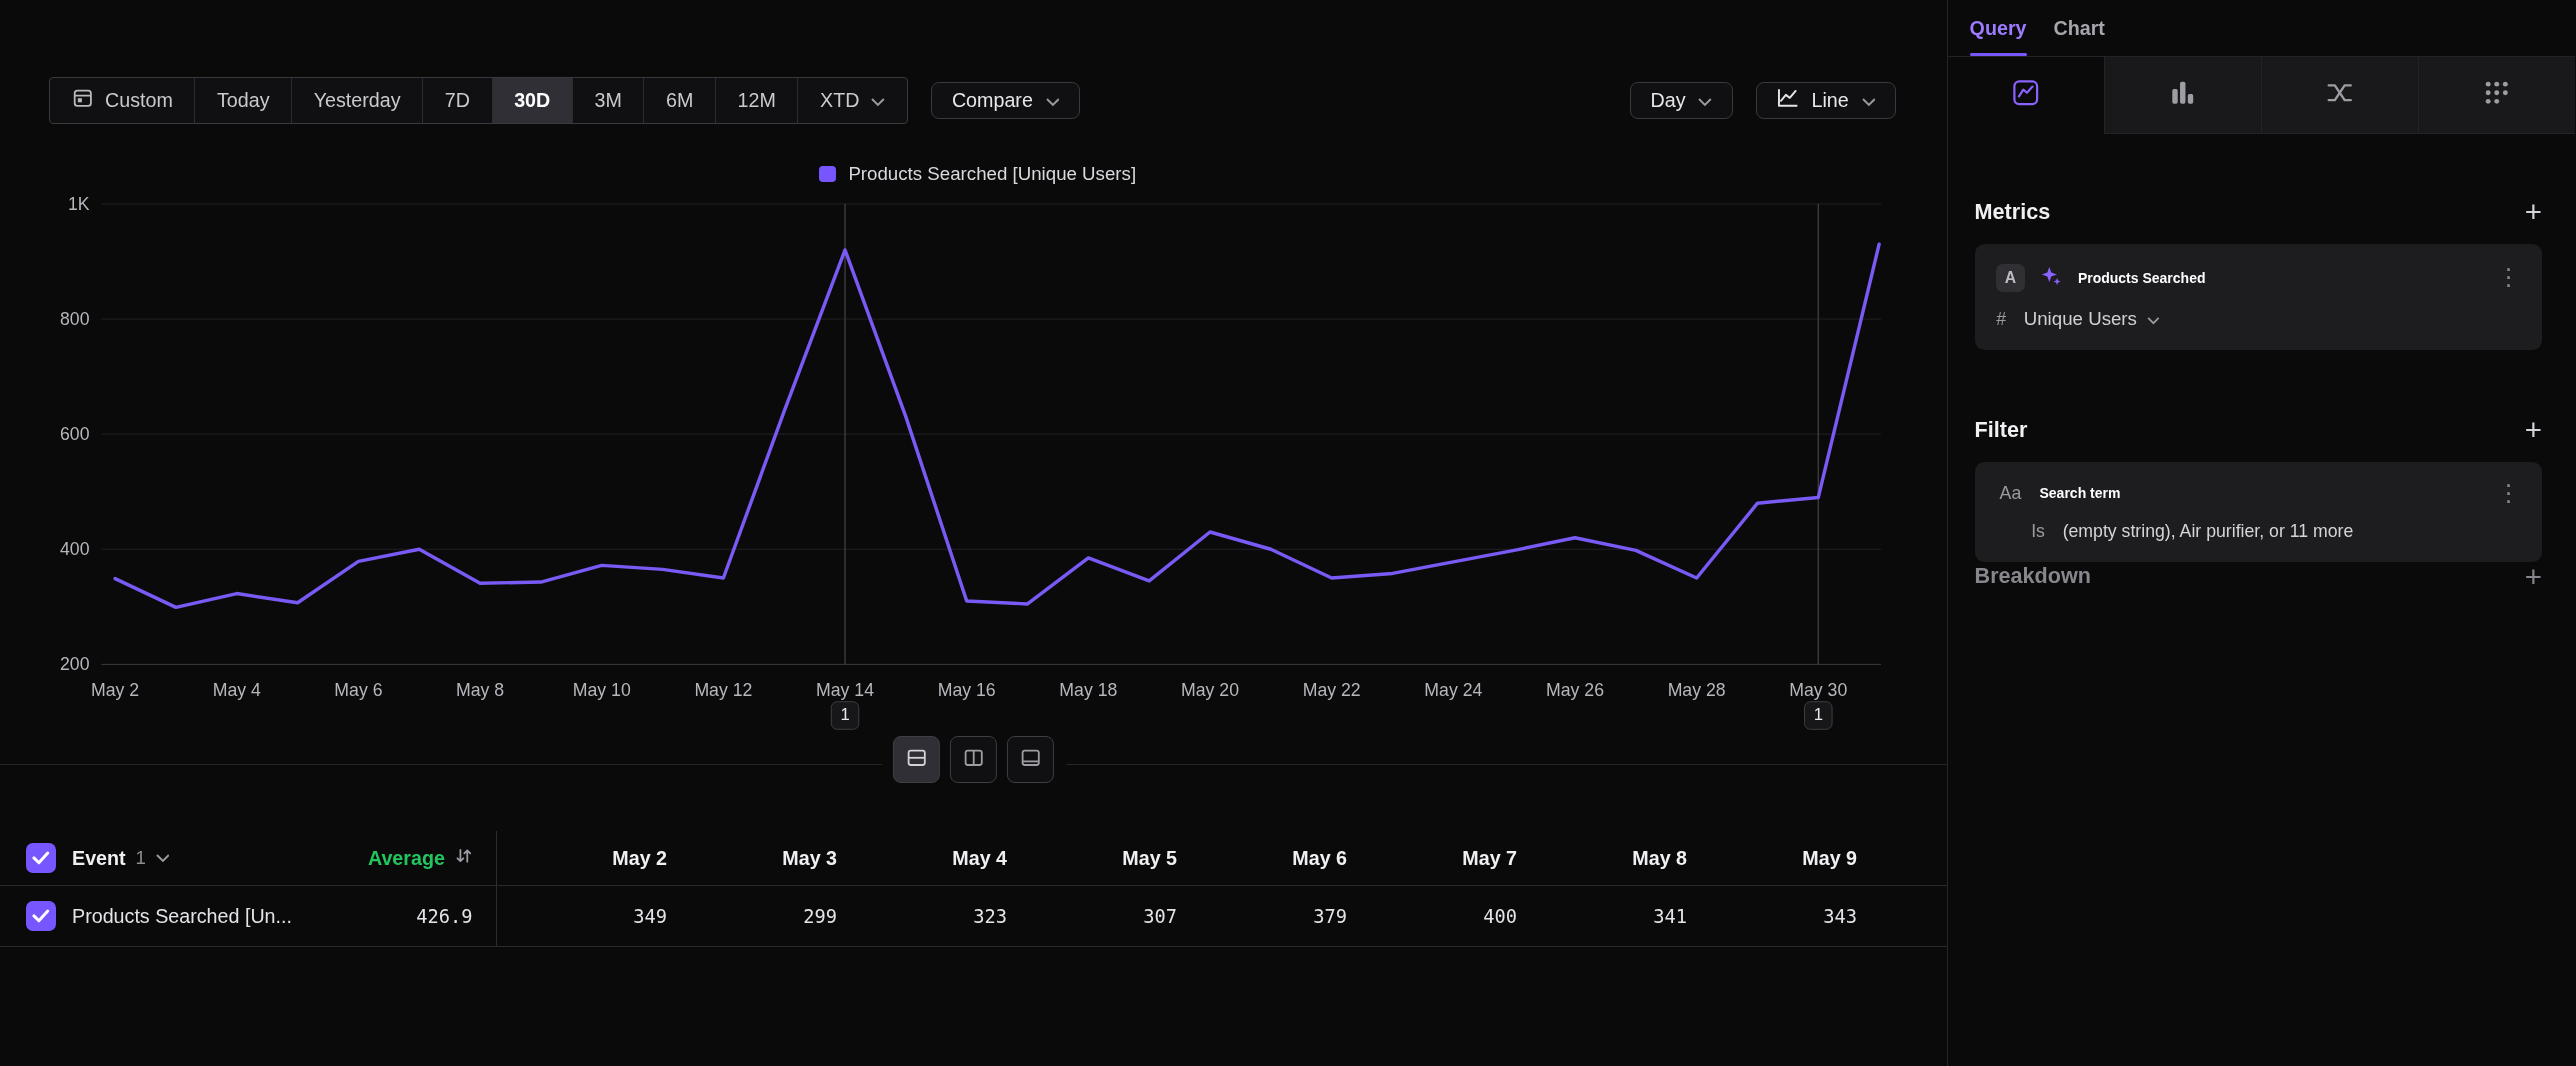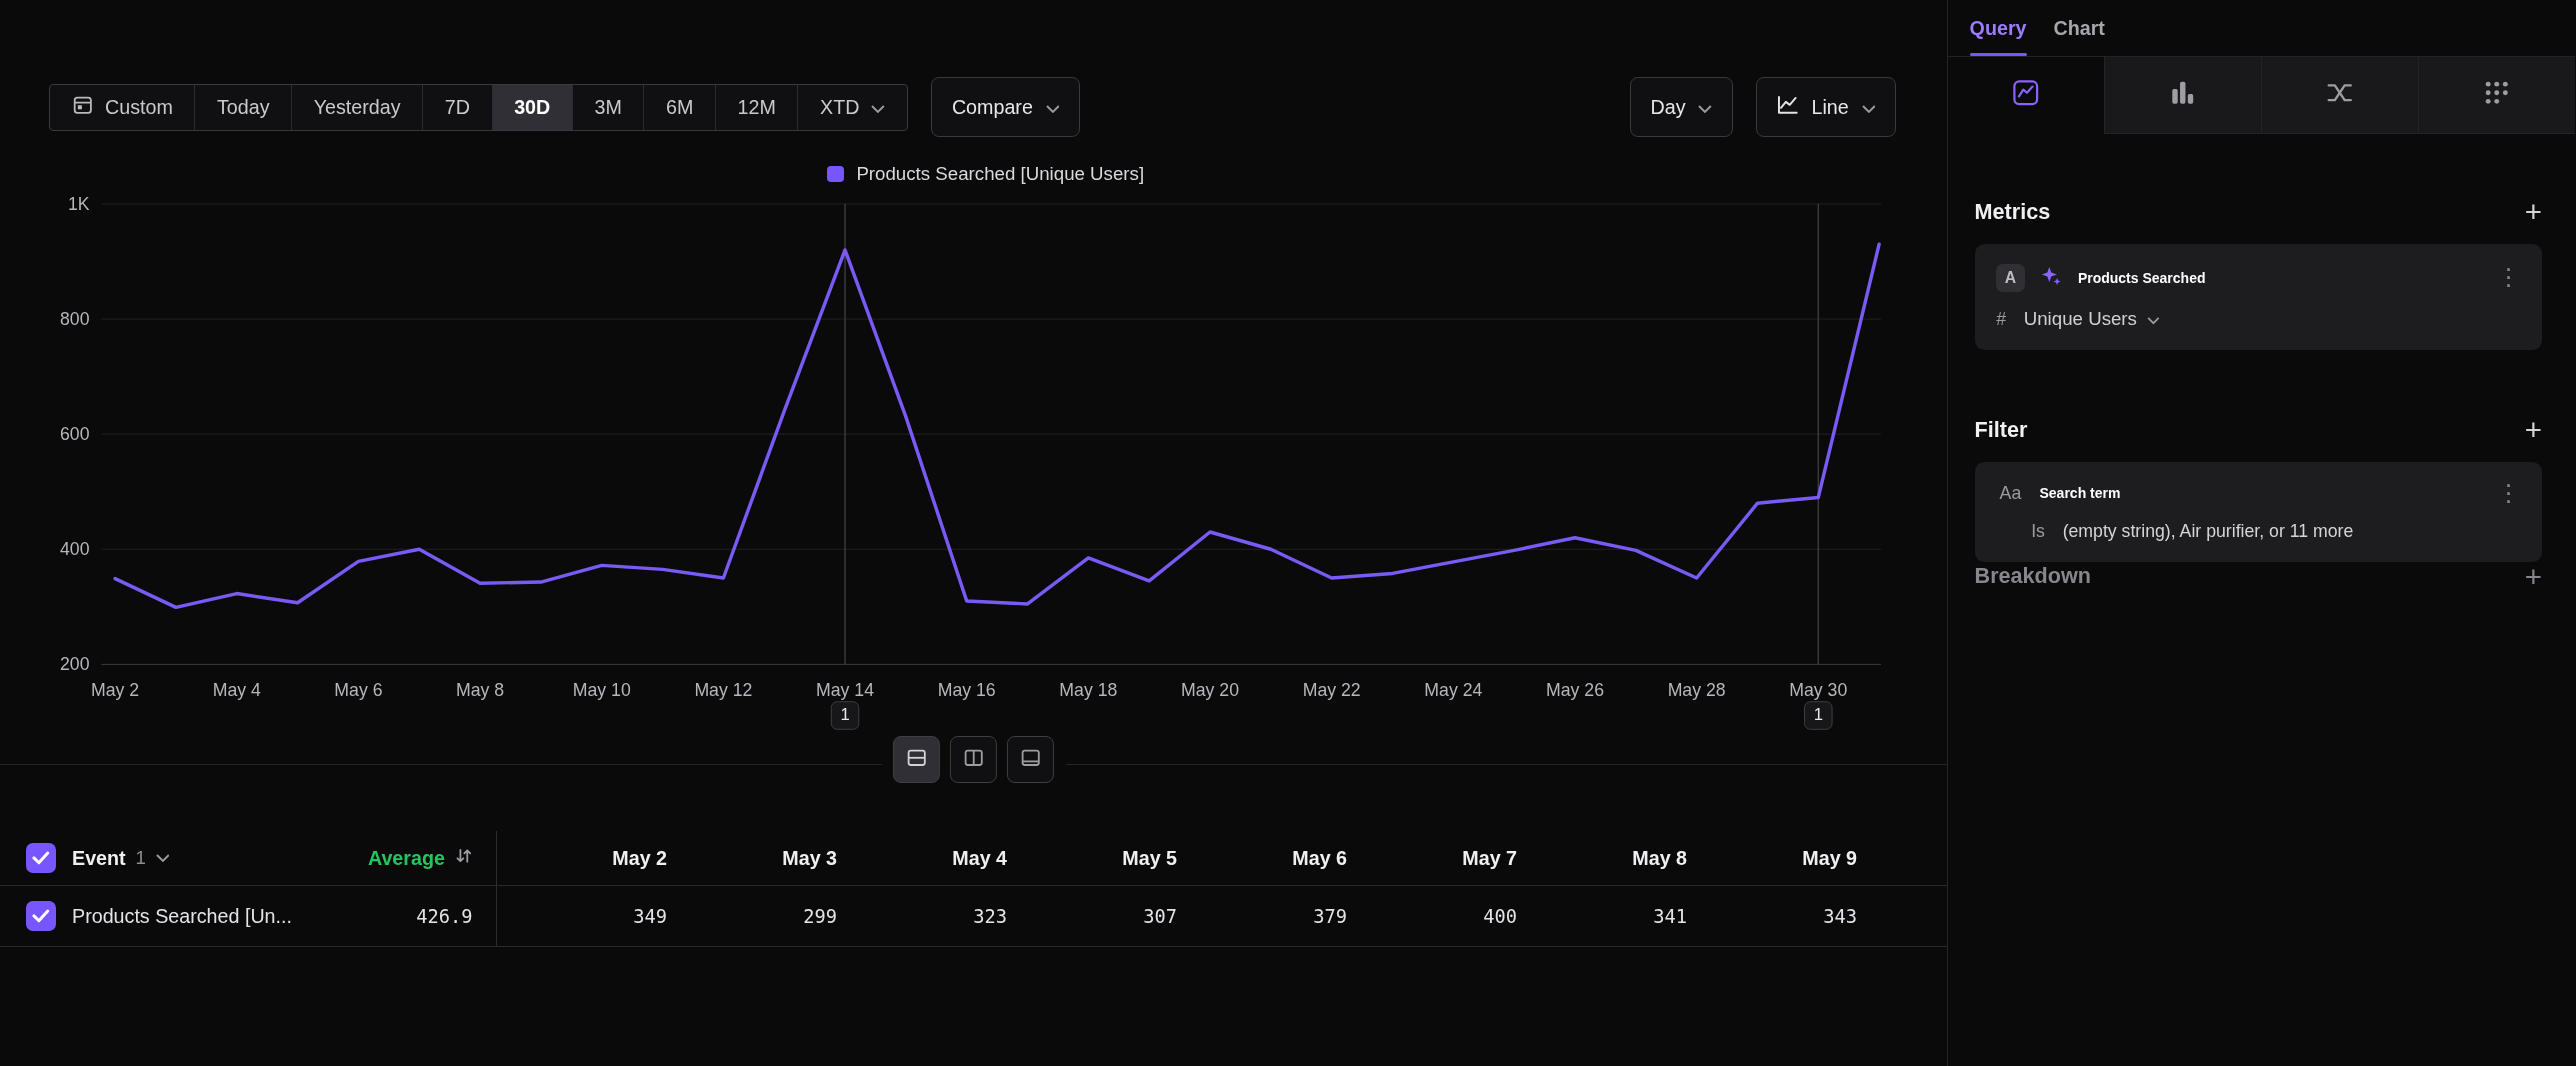--- a/index.html
+++ b/index.html
@@ -11,24 +11,24 @@
   .main{position:relative;width:1948px;height:1067px;border-right:1px solid #26262a;background:#0a0a0b}
 
   .toolbar{position:absolute;top:77px;left:49px;right:51px;display:flex;align-items:center;justify-content:space-between}
   .tb-left{display:flex;align-items:center;gap:23.6px}
   .tb-right{display:flex;align-items:center;gap:23.6px}
   .seg{display:flex;align-items:stretch;height:47px;border:1px solid #3a3a3e;border-radius:4px;background:#101012;overflow:hidden}
   .seg .seg-btn{display:flex;align-items:center;gap:11.8px;padding:0 21.6px;background:transparent;border:none;border-right:1px solid #2c2c30;
     color:#c9c9ce;font:19.7px "Liberation Sans",sans-serif;cursor:pointer;white-space:nowrap}
   .seg .seg-btn:last-child{border-right:none}
   .seg .seg-btn.selected{background:#2f2f35;color:#ffffff;font-weight:700}
-  .btn{display:flex;align-items:center;gap:12.8px;height:60px;padding:0 19.7px;border:1px solid #3a3a3e;border-radius:7.9px;
+  .btn{display:flex;align-items:center;gap:12.8px;height:37px;padding:0 19.7px;border:1px solid #3a3a3e;border-radius:7.9px;
     background:#101012;color:#e8e8ec;font:19.7px "Liberation Sans",sans-serif;cursor:pointer;white-space:nowrap}
 
-  .legend{position:absolute;top:163px;left:12px;width:100%;display:flex;justify-content:center;align-items:center;gap:12.8px;
+  .legend{position:absolute;top:163px;left:4px;width:100%;display:flex;justify-content:center;align-items:center;gap:12.8px;
     font-size:18.7px;color:#d9d9de}
   .legend-swatch{width:16.7px;height:16.7px;border-radius:3.9px;background:#7856ff}
 
   .chart-svg{position:absolute;top:0;left:0}
   .chart-svg .tick{fill:#b6b6bc;font-size:18px;font-family:"Liberation Sans",sans-serif}
   .chart-svg .badge-t{fill:#e8e8ec;font-size:17px;font-family:"Liberation Sans",sans-serif}
 
   .main-divider{position:absolute;top:764px;left:0;width:100%;height:1px;background:#26262a}
   .layout-toggles{position:absolute;top:730px;left:50%;transform:translateX(-50%);display:flex;gap:9.8px;
     background:#0a0a0b;padding:5.9px 11.8px}

